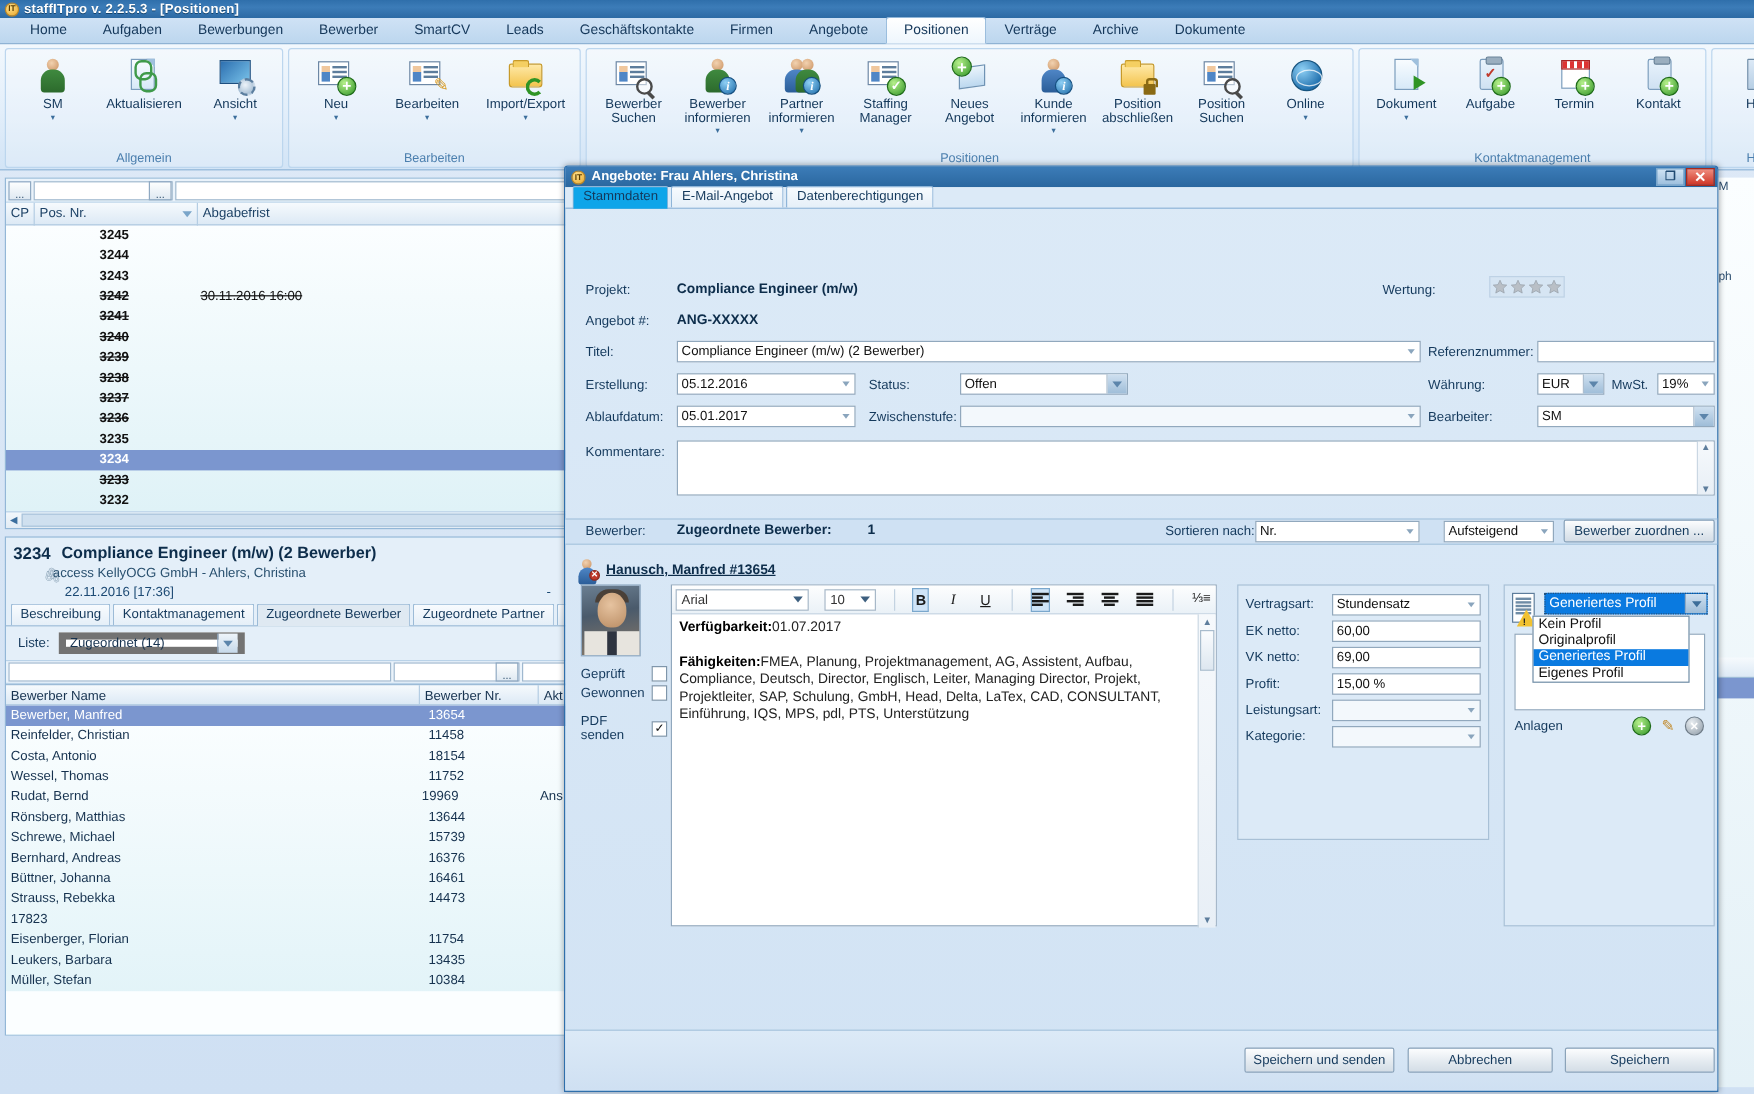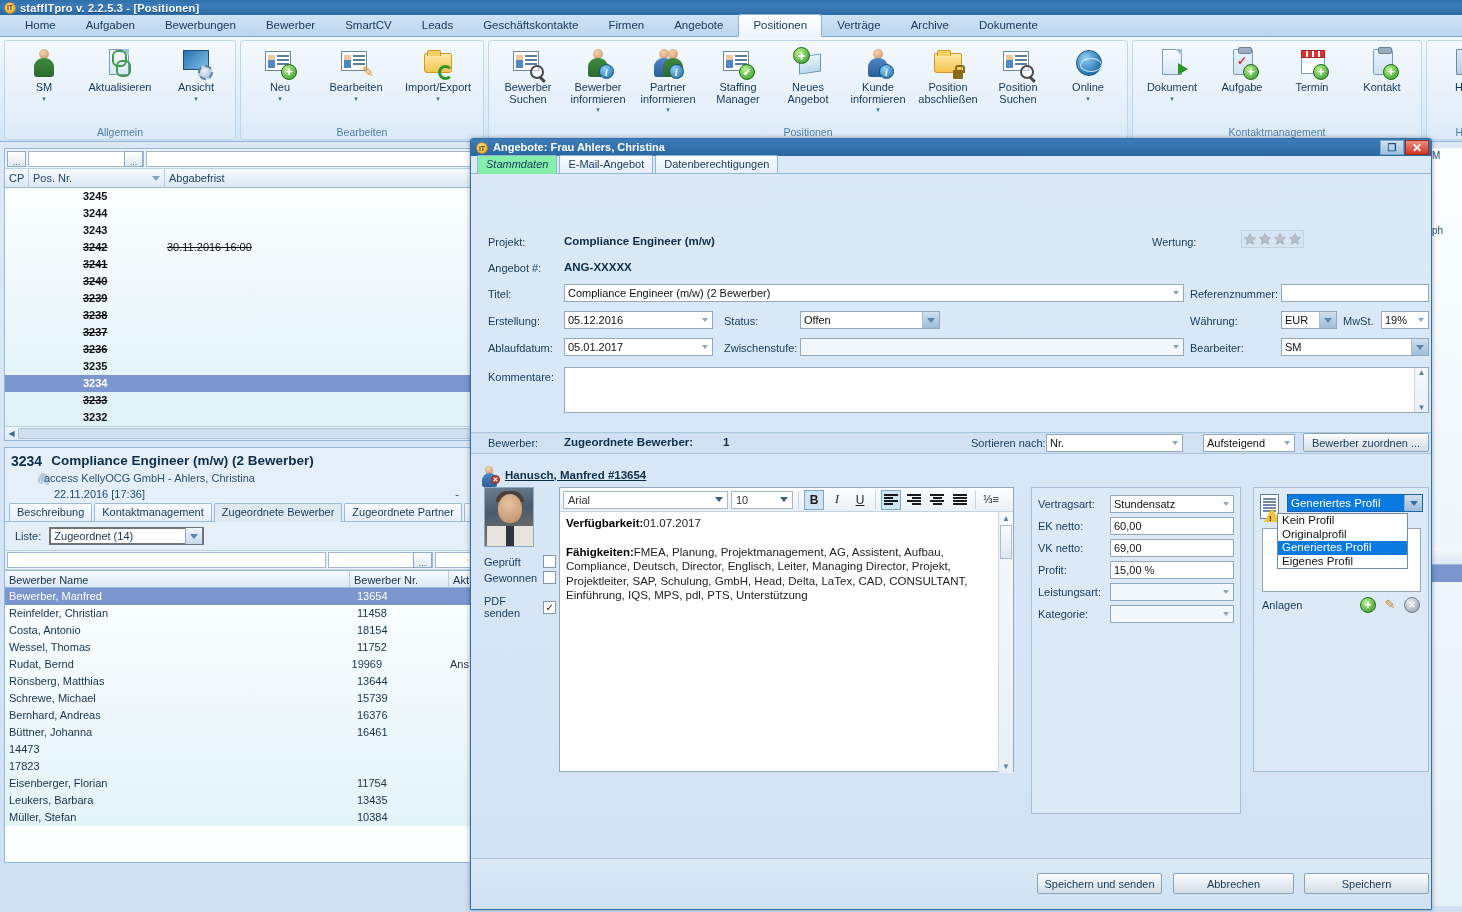--- a/index.html
+++ b/index.html
@@ -186,21 +186,21 @@
   .detail-date { display:flex; justify-content:space-between; padding:2px 14px 4px 49px;
                  font-size:11px; color:#1c4a74; }
   .detail-clip { width:12px; font-size:12px; color:#8fa6b9; padding-left:31px; }
   .tabstrip { display:flex; align-items:flex-end; padding-left:4px; height:18px;
               border-bottom:1px solid #9cbbd7; }
   .dtab { font-size:11px; padding:2px 7px 3px; border:1px solid #9cbbd7; border-bottom:none;
           background:linear-gradient(#f8fbfe,#e5eff8); border-radius:2px 2px 0 0; margin-right:2px;
           white-space:nowrap; color:#14395c; }
   .dtab.active { background:#dfe9f2; margin-bottom:-1px; padding-bottom:4px; }
   .liste-row { display:flex; align-items:center; gap:8px; padding:5px 0 5px 10px; }
-  .sel-box { width:155px; height:18px; background:#fff; border:2px solid #737373;
+  .sel-box { width:155px; height:18px; background:#fff; border:6px solid #737373;
              display:flex; align-items:center; font-size:11px; padding-left:3px; }
   .sel-box .dd { margin-left:auto; width:17px; height:16px; background:linear-gradient(#eef5fb,#c7d9ea);
              border-left:1px solid #8fa9c2; display:flex; align-items:center; justify-content:center; }
   .caretdown { width:0;height:0;border-style:solid;border-width:5px 4px 0 4px;
              border-color:#5c85ab transparent transparent transparent; }
   .bw-head { height:18px; display:flex; background:linear-gradient(#f6fafd,#dce9f5);
              border-top:1px solid #9cbbd7; border-bottom:1px solid #9cbbd7; font-size:11px; }
   .bw-head div { padding:0 4px; line-height:18px; border-right:1px solid #b4cde3; }
   .bw-row { height:17px; display:flex; font-size:11px; line-height:17px; }
   .bw-row div { padding:0 4px; }
@@ -234,21 +234,21 @@
   }
   .dlg-title .btns { margin-left:auto; display:flex; gap:1px; }
   .wbtn { width:24px; height:15px; border:1px solid #7aa7cc; display:flex; align-items:center;
           justify-content:center; background:linear-gradient(#cfe3f4,#9dbfdd); color:#204b73; font-size:10px; }
   .wbtn.close { background:linear-gradient(#ef8d7f,#cf3526); border-color:#a8291c; color:#fff; font:bold 12px/12px "Liberation Sans",sans-serif; }
 
   .dlg-tabs { display:flex; align-items:flex-end; height:18px; padding-left:6px;
               background:#dceaf7; border-bottom:1px solid #8fb5d8; }
   .dtab2 { font-size:11px; padding:2px 8px 3px; border:1px solid #8fb5d8; border-bottom:none;
            background:linear-gradient(#f7fbfe,#e5eff8); border-radius:2px 2px 0 0; margin-right:2px; color:#14395c; }
-  .dtab2.active { background:#86efac; margin-bottom:-1px; padding-bottom:4px;font-style:italic; }
+  .dtab2.active { background:#0ea5e9; margin-bottom:-1px; padding-bottom:4px; }
 
   .dlg-body { position:relative; height:calc(100% - 36px);text-decoration:underline; }
 
   .fld-label { font-size:11px; color:#14395c; }
   .txt { height:18px; background:#fff; border:1px solid #91a8bd; font-size:11px;
          padding:0 3px; line-height:17px; color:#111; overflow:hidden; white-space:nowrap; }
   .combo { height:18px; background:#fff; border:1px solid #91a8bd; display:flex; align-items:center;
            font-size:11px; padding-left:3px; color:#111; }
   .combo .dd { margin-left:auto; width:17px; height:16px; border-left:1px solid #adbfd0;
            background:linear-gradient(#f4f9fd,#dbe7f2); display:flex; align-items:center; justify-content:center; }
@@ -262,21 +262,21 @@
     font-size:11px; color:#14395c; display:flex; align-items:center; justify-content:center;
   }
 
   .star { width:14px; height:14px; position:relative; }
   .star svg { display:block; }
 
   
   .bew-bar { position:absolute; left:0; right:0; height:22px; background:#cfe1f3;
              border-top:1px solid #a8c5de; border-bottom:1px solid #a8c5de; }
   .editor-wrap { border:1px solid #91a8bd; background:#fff; }
-  .etoolbar { height:24px; display:flex; align-items:center; gap:3px; padding:0 3px;
+  .etoolbar { height:24px; display:flex; align-items:center; gap:13px; padding:0 3px;
               background:linear-gradient(#fdfefe,#eaf1f7); border-bottom:1px solid #c3d3e1; }
   .ecombo { height:18px; background:#fff; border:1px solid #a7b8c8; display:flex; align-items:center;
             font-size:11px; padding-left:4px; color:#333; }
   .ecombo .dd { margin-left:auto; width:16px; display:flex; align-items:center; justify-content:center; }
   .ecombo .dd .caretdown { border-color:#3d5f7f transparent transparent transparent; }
   .ebtn { width:20px; height:20px; display:flex; align-items:center; justify-content:center;
           font-size:12px; color:#1a1a1a; border:1px solid transparent; }
   .ebtn.on { background:#cfe4f7; border:1px solid #7aa7cc; }
   .esep { width:1px; height:18px; background:#c3d3e1; margin:0 2px; }
   .align-ico { width:14px; height:11px; display:flex; flex-direction:column; justify-content:space-between; }
@@ -764,20 +764,21 @@
             <div style="width:348px">Bernhard, Andreas</div>
             <div style="width:100px">16376</div>
             <div style="flex:1"></div>
           </div>
         <div class="bw-row">
             <div style="width:348px">Büttner, Johanna</div>
             <div style="width:100px">16461</div>
             <div style="flex:1"></div>
           </div>
         <div class="bw-row">
+            <div style="width:348px">Strauss, Rebekka</div>
             <div style="width:100px">14473</div>
             <div style="flex:1"></div>
           </div>
         <div class="bw-row">
             <div style="width:100px">17823</div>
             <div style="flex:1"></div>
           </div>
         <div class="bw-row">
             <div style="width:348px">Eisenberger, Florian</div>
             <div style="width:100px">11754</div>
@@ -1032,21 +1033,21 @@
           </div>
           <div class="vscroll">
             <div class="a" style="margin-top:2px">▲</div>
             <div class="vthumb" style="margin-top:2px"></div>
             <div style="flex:1"></div>
             <div class="a" style="margin-bottom:2px">▼</div>
           </div>
         </div>
       </div>
 
-      <div class="sidebox" style="position:absolute;left:560px;top:313px;width:210px;height:327px">
+      <div class="sidebox" style="position:absolute;left:560px;top:313px;width:210px;height:213px">
         <div style="padding:7px 6px 0">
           <div style="display:flex;align-items:center;margin-bottom:4px">
             <span class="fld-label" style="width:72px">Vertragsart:</span>
             <span class="combo flat" style="flex:1">
               <span>Stundensatz</span>
               <span class="dd">
                   <span class="caretdown"></span>
                 </span>
             </span>
           </div>

